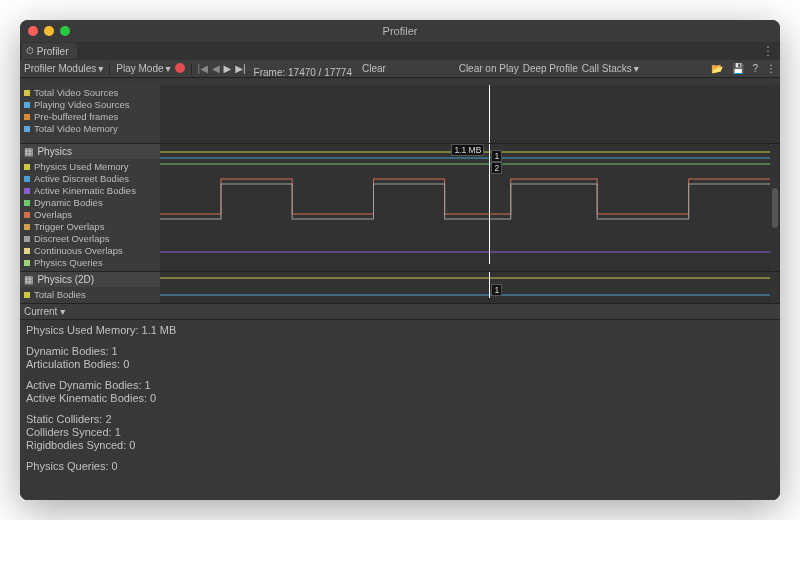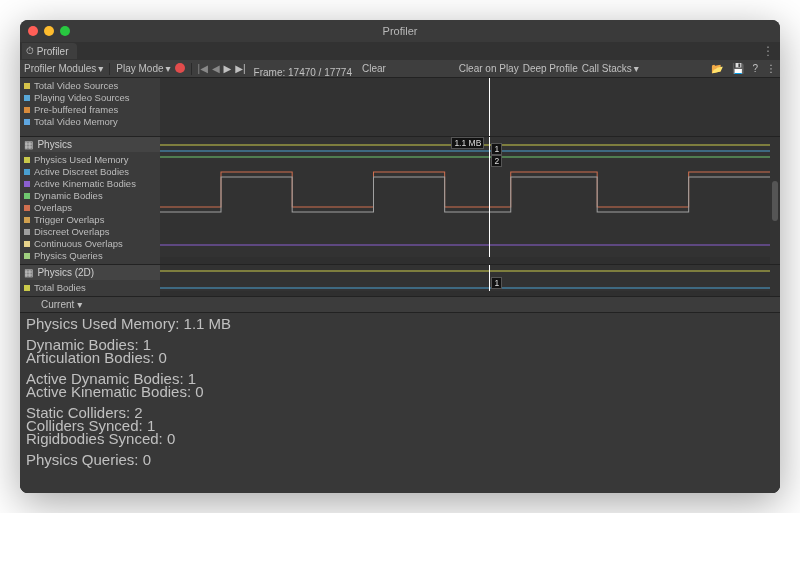--- a/index.html
+++ b/index.html
@@ -17,38 +17,38 @@
 
   .toolbar { height: 18px; background: #3e3e3e; display: flex; align-items: center; gap: 4px; padding: 0 4px; color: #c0c0c0; font-size: 10px; border-bottom:1px solid #222;}
   .toolbar .sep { width: 1px; height: 12px; background: #2a2a2a; margin: 0 2px; }
   .toolbar .dd { display: flex; align-items: center; gap: 2px; cursor: pointer;}
   .toolbar .btn { cursor: pointer; }
   .icon.rec { width: 10px; height: 10px; border-radius: 50%; background: #e24c4c; display:inline-block;}
   .icon.dim { color:#888;}
   .spacer { flex: 1; }
   .righticons{ display:flex; gap:8px; align-items:center;}
 
-  .main { display: flex; flex-direction: column; background: #2f2f2f; }
+  .main { display: flex; flex-direction: column; background: #2f2f2f; margin-top: 7px; }
   .track-row { display: flex; border-bottom: 1px solid #222;}
   .legend { width: 140px; background: #3b3b3b; padding: 2px 4px; color: #bdbdbd; font-size: 9.5px; }
   .legend .head { background: #444; margin:-2px -4px 2px -4px; padding: 2px 4px; font-size:10px; color:#d0d0d0; display:flex; align-items:center; gap:4px;}
   .li { display: flex; align-items: center; gap: 4px; line-height: 12px;}
   .swatch { width: 6px; height: 6px; display: inline-block; }
   .graph { flex: 1; position: relative; background: #323232; }
   .graph1 { height: 58px; }
   .graph2 { height: 120px; }
   .graph3 { height: 26px; }
   svg{ position:absolute; inset:0; width:100%; height:100%; }
   .cursor-line{ position:absolute; top:0; bottom:0; width:1px; background:#fff; left:54%; }
   .badge{ position:absolute; font-size:8.5px; background:#111; color:#ddd; padding:0 2px; border:1px solid #555;}
   .scrollbar{ width:10px; background:#333; display:flex; align-items:center; justify-content:center;}
   .thumb{ width:6px; background:#555; border-radius:3px; height:40px;}
 
-  .detailbar{ height:16px; background:#3c3c3c; padding:0 21px; display:flex; align-items:center; font-size:10px; color:#c0c0c0; border-bottom:1px solid #222;}
-  .details{ background:#383838; padding:4px 6px 26px 6px; font-size:15px; color:#c0c0c0; line-height:13px; height:180px;}
+  .detailbar{ height:16px; background:#3c3c3c; padding:0 4px; display:flex; align-items:center; font-size:10px; color:#c0c0c0; border-bottom:1px solid #222;}
+  .details{ background:#383838; padding:4px 6px 26px 6px; font-size:11px; color:#c0c0c0; line-height:13px; height:180px;}
   .stats-grid{ display:grid; grid-template-columns: 150px 90px 110px 90px 90px; gap:0 8px; margin-top:4px;}
   .block{ margin-bottom:8px;}
 </style>
 </head>
 <body>
 
 <div class="window">
 
   <div class="titlebar">
     <div class="traffic">

